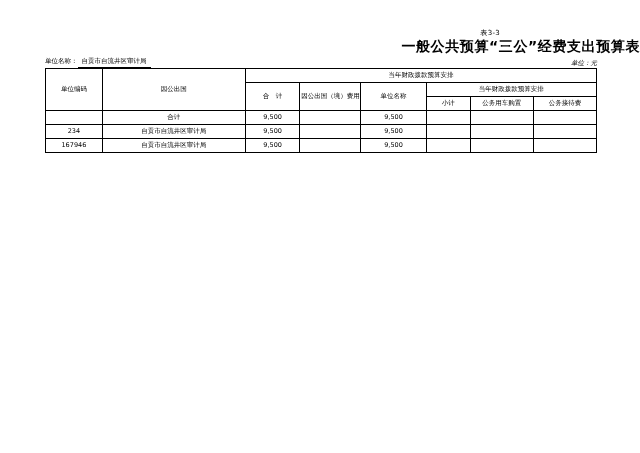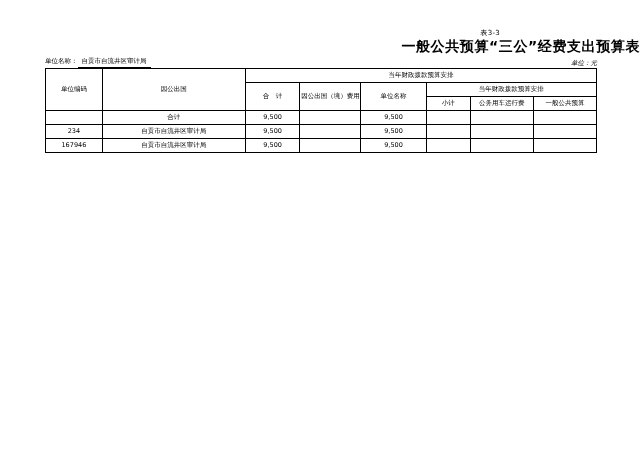--- a/index.html
+++ b/index.html
@@ -157,22 +157,22 @@
         <th colspan="6">当年财政拨款预算安排</th>
       </tr>
       <tr>
         <th rowspan="2">合　计</th>
         <th rowspan="2" class="wrap">因公出国（境）费用</th>
         <th rowspan="2">单位名称</th>
         <th colspan="3">当年财政拨款预算安排</th>
       </tr>
       <tr>
         <th>小计</th>
-        <th>公务用车运行费</th>
-        <th>一般公共预算</th>
+        <th>公务用车购置</th>
+        <th>公务接待费</th>
       </tr>
     </thead>
     <tbody>
       <tr>
         <td class="cell-code"></td>
         <td class="cell-name-l1">合计</td>
         <td class="num">9,500</td>
         <td class="blank"></td>
         <td class="num">9,500</td>
         <td class="blank"></td>

